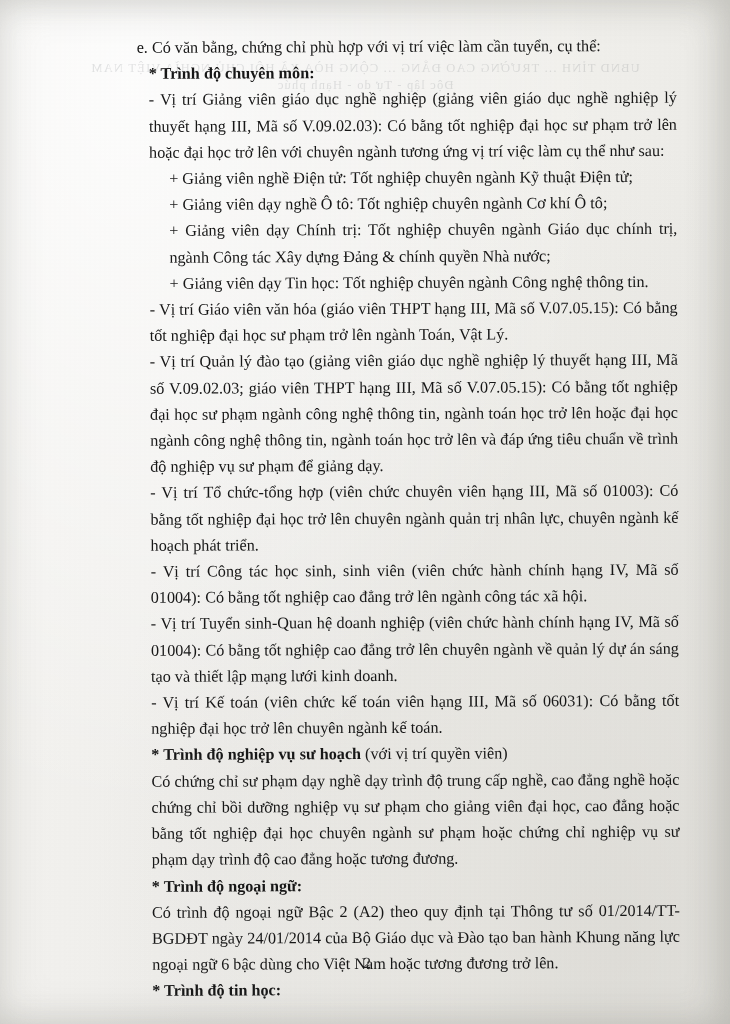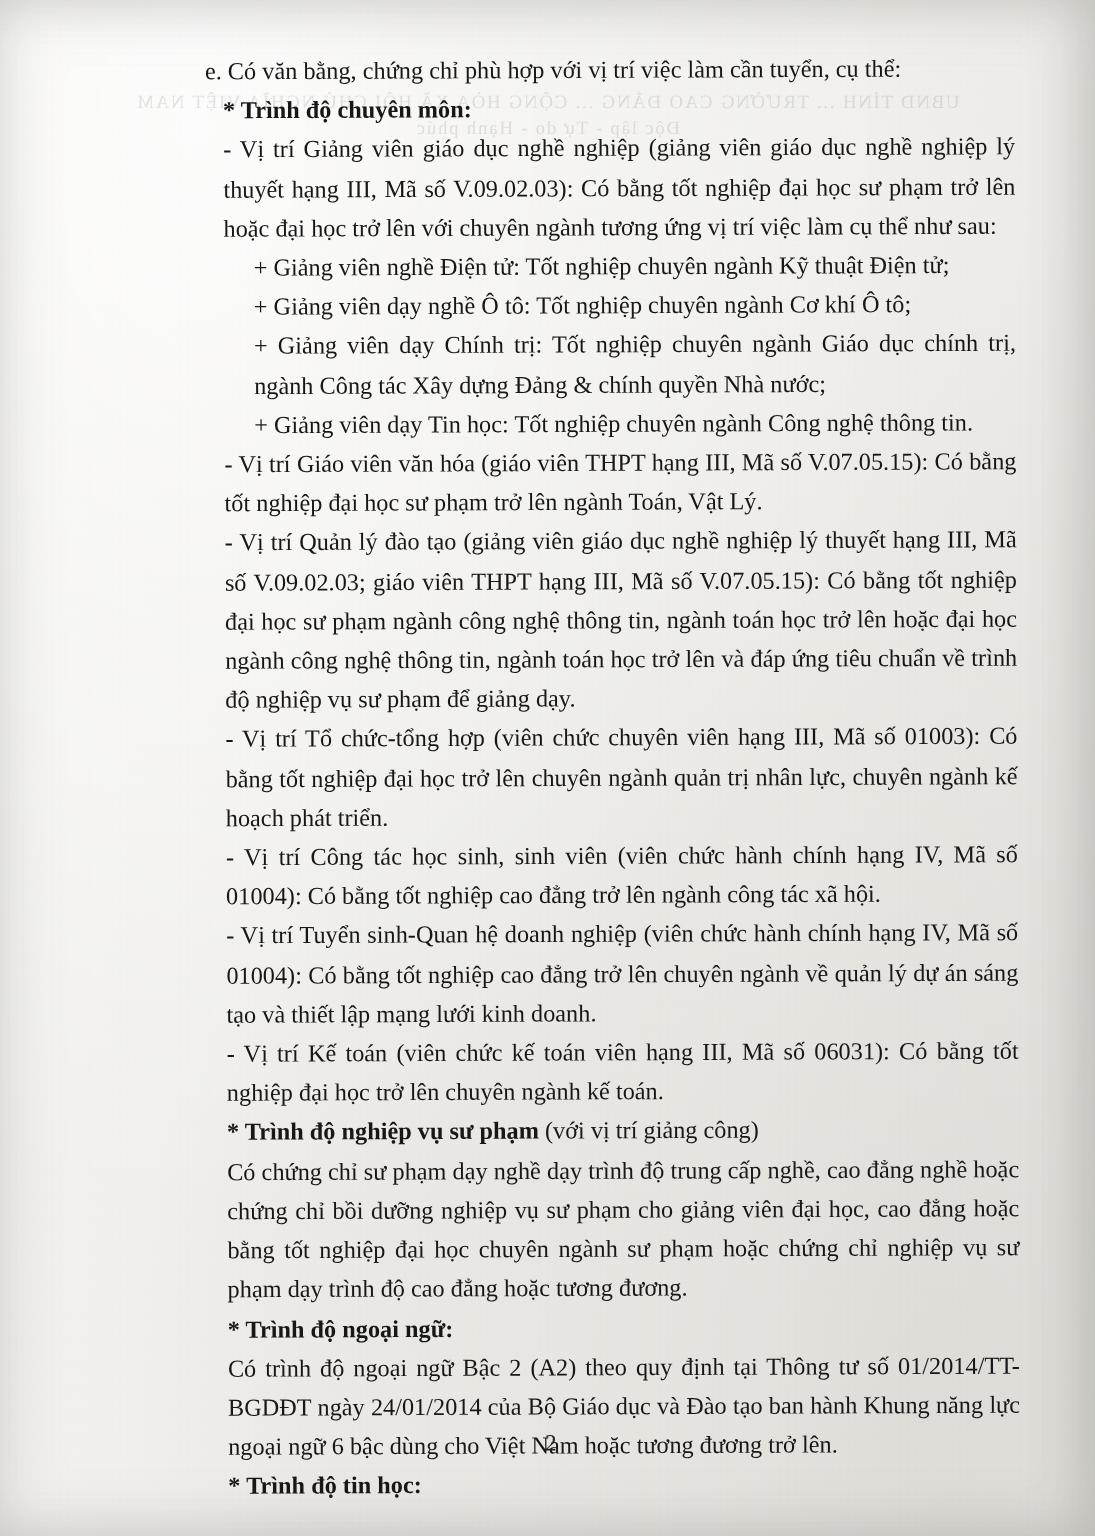--- a/index.html
+++ b/index.html
@@ -136,21 +136,21 @@
 
     <p class="para lvl-c hang">- Vị trí Tổ chức-tổng hợp (viên chức chuyên viên hạng III, Mã số 01003): Có bằng tốt nghiệp đại học trở lên chuyên ngành quản trị nhân lực, chuyên ngành kế hoạch phát triển.</p>
 
     <p class="para lvl-c hang">- Vị trí Công tác học sinh, sinh viên (viên chức hành chính hạng IV, Mã số 01004): Có bằng tốt nghiệp cao đẳng trở lên ngành công tác xã hội.</p>
 
     <p class="para lvl-c hang">- Vị trí Tuyển sinh-Quan hệ doanh nghiệp (viên chức hành chính hạng IV, Mã số 01004): Có bằng tốt nghiệp cao đẳng trở lên chuyên ngành về quản lý dự án sáng tạo và thiết lập mạng lưới kinh doanh.</p>
 
     <p class="para lvl-c hang">- Vị trí Kế toán (viên chức kế toán viên hạng III, Mã số 06031): Có bằng tốt nghiệp đại học trở lên chuyên ngành kế toán.</p>
 
     <p class="para lvl-b hang">
-      <span class="bold">* Trình độ nghiệp vụ sư phạm</span><span> (với vị trí giảng công)</span>
+      <span class="bold">* Trình độ nghiệp vụ sư hoạch</span><span> (với vị trí quyền viên)</span>
     </p>
 
     <p class="para lvl-c indent-first">Có chứng chỉ sư phạm dạy nghề dạy trình độ trung cấp nghề, cao đẳng nghề hoặc chứng chỉ bồi dưỡng nghiệp vụ sư phạm cho giảng viên đại học, cao đẳng hoặc bằng tốt nghiệp đại học chuyên ngành sư phạm hoặc chứng chỉ nghiệp vụ sư phạm dạy trình độ cao đẳng hoặc tương đương.</p>
 
     <p class="para lvl-b hang bold">* Trình độ ngoại ngữ:</p>
 
     <p class="para lvl-c indent-first">Có trình độ ngoại ngữ Bậc 2 (A2) theo quy định tại Thông tư số 01/2014/TT-BGDĐT ngày 24/01/2014 của Bộ Giáo dục và Đào tạo ban hành Khung năng lực ngoại ngữ 6 bậc dùng cho Việt Nam hoặc tương đương trở lên.</p>
 
     <p class="para lvl-b hang bold">* Trình độ tin học:</p>
 

